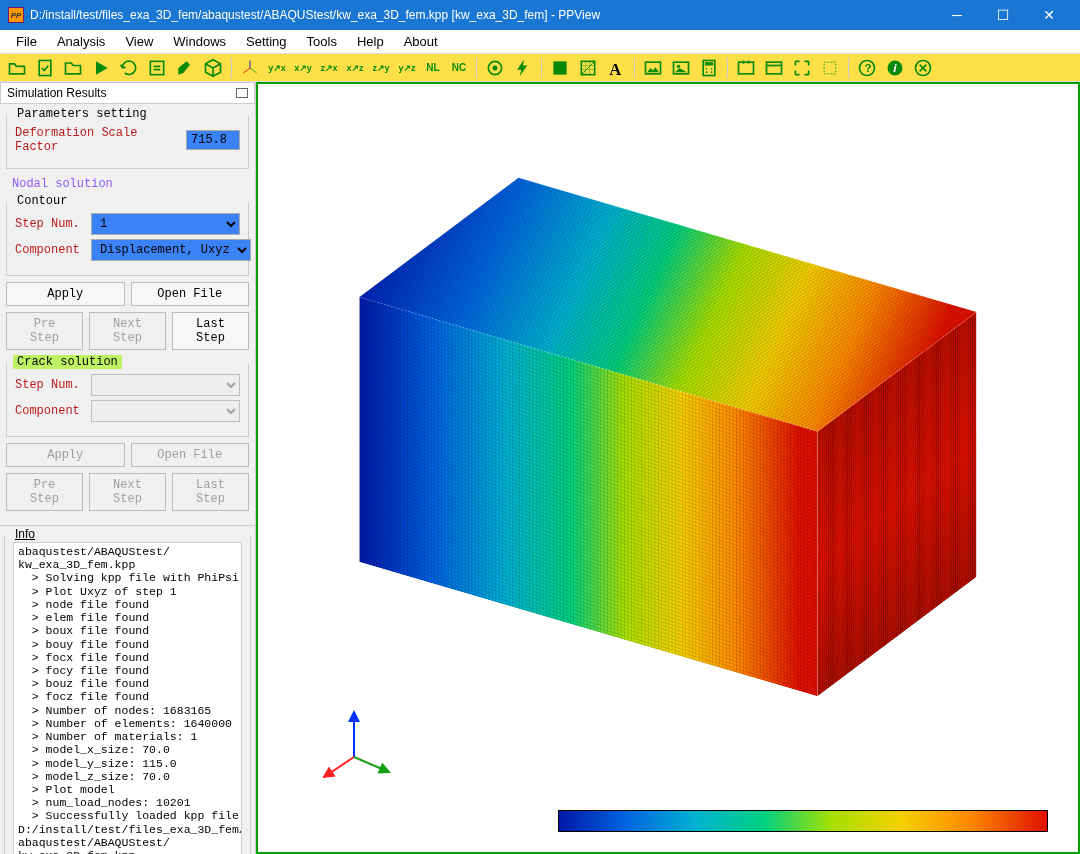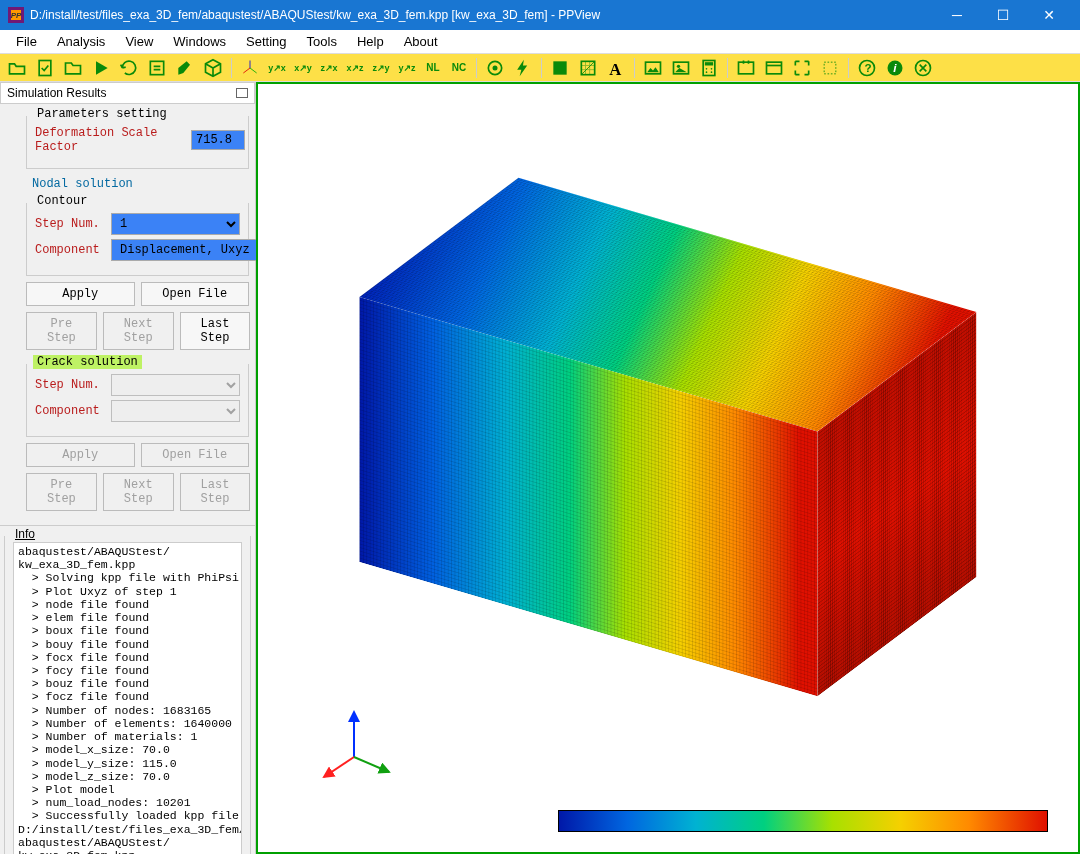--- a/index.html
+++ b/index.html
@@ -1,38 +1,38 @@
 <!DOCTYPE html>
 <html><head>
 <meta charset="utf-8">
 <style>
   * { box-sizing: border-box; }
   body { margin:0; padding:0; font-family: "Segoe UI", Tahoma, sans-serif; font-size:12px; background:#f0f0f0; width:1080px; height:854px; overflow:hidden; color:#000; }
   .titlebar { height:30px; background:#1976d2; color:#fff; display:flex; align-items:center; padding:0 8px; font-size:12px; }
-  .titlebar .icon { width:16px; height:16px; background:#ff9800; border:3px solid #701a75; margin-right:6px; font-size:8px; display:flex; align-items:center; justify-content:center; font-weight:bold; color:#333;font-style:italic; }
+  .titlebar .icon { width:16px; height:16px; background:#ff9800; border:1px solid #701a75; margin-right:6px; font-size:8px; display:flex; align-items:center; justify-content:center; font-weight:bold; color:#333;font-style:italic; }
   .titlebar .title { flex:1; }
   .titlebar .winbtn { width:46px; height:30px; display:flex; align-items:center; justify-content:center; font-size:14px; }
   .titlebar .winbtn.close { background:transparent; }
   .menubar { height:24px; background:#fff; display:flex; align-items:center; border-bottom:1px solid #ddd; padding-left:6px; }
   .menubar .menu-item { padding:3px 10px; cursor:default; font-size:13px; }
   .toolbar { height:28px; background:#fde047; display:flex; align-items:center; border-bottom:1px solid #ddd; padding:0 4px; gap:2px; }
   .toolbar .tbtn { width:26px; height:24px; display:flex; align-items:center; justify-content:center; }
   .toolbar .tbtn svg { width:20px; height:20px; }
   .toolbar .tsep { width:1px; height:20px; background:#ccc; margin:0 3px; }
   .toolbar .xyz-label { font-size:9px; color:#0a8a0a; font-weight:bold; display:flex; align-items:center; justify-content:center; width:24px; height:24px; position:relative; }
   .toolbar .nlnc { font-size:10px; color:#0a8a0a; font-weight:bold; width:24px; text-align:center; }
 
   .main { display:flex; height:calc(854px - 30px - 24px - 28px); }
   .sidebar { width:256px; background:#f0f0f0; border-right:1px solid #ccc; display:flex; flex-direction:column; }
   .panel-title { background:#fff; border:1px solid #ccc; padding:3px 6px; font-size:12px; display:flex; align-items:center; justify-content:space-between; }
   .panel-title .dockicon { width:12px; height:10px; border:1px solid #666; }
-  .panel-body { padding:4px; font-family: "Courier New", monospace; font-size:12px;margin-left:20px; }
+  .panel-body { padding:4px; font-family: "Courier New", monospace; font-size:12px; }
   .group { border:1px solid #ccc; border-top:none; padding:6px 8px 10px 8px; margin:8px 2px 2px 2px; position:relative; }
   .group::before { content:attr(data-title); position:absolute; top:-8px; left:6px; background:#f0f0f0; padding:0 4px; font-size:12px; color:#444; }
-  .nogrp { padding:6px 8px 2px 8px; color:#0369a1; }
+  .nogrp { padding:6px 8px 2px 8px; color:#8b5cf6; }
   .row { display:flex; align-items:center; gap:6px; margin:4px 0; }
   .row label { min-width:70px; color:#b91c1c; }
   .row select, .row input[type=text] { font-family:inherit; font-size:12px; padding:2px 4px; border:1px solid #aaa; background:#3b82f6; }
   .btn-row { display:flex; gap:6px; margin:6px 2px; }
   .btn-row button { flex:1; font-family:inherit; font-size:12px; padding:4px 20px; border:1px solid #bbb; background:#f7f7f7; }
   .btn-row button:disabled, .disabled { color:#a0a0a0; background:#f0f0f0; }
   .info-panel { flex:1; display:flex; flex-direction:column; border-top:1px solid #ccc; margin-top:4px; overflow:hidden; }
   .info-body { flex:1; overflow:auto; background:#fff; border:1px solid #ccc; padding:2px 4px; font-family:"Courier New", monospace; font-size:11.5px; line-height:1.15; }
   .info-body div { white-space:pre; }
 

